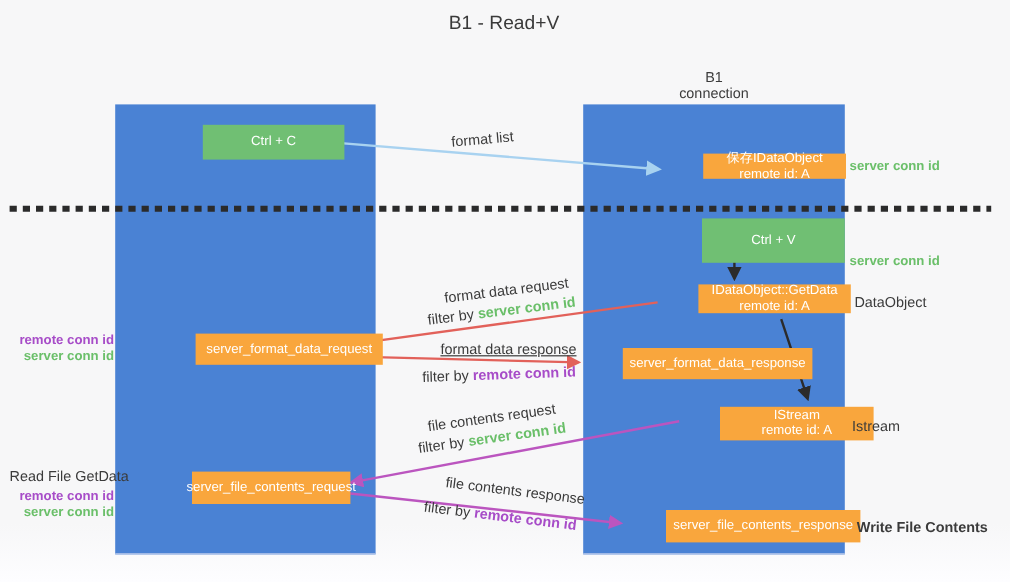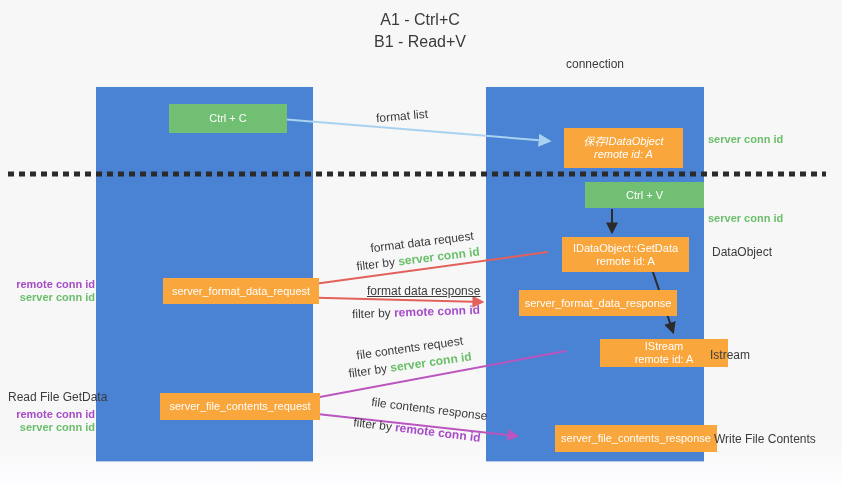--- a/index.html
+++ b/index.html
@@ -20,27 +20,27 @@
   .conn-purple{color:#a74cc8;font-weight:bold;}
   .left-block{position:absolute;width:95px;text-align:right;font-size:11px;line-height:13px;white-space:nowrap;}
   svg.overlay{position:absolute;left:0;top:0;pointer-events:none;}
 </style>
 </head>
 <body>
 
 <div id="canvas">
 
   <div id="title">
-    <div>A1 - Ctrl+C</div>
     <div>B1 - Read+V</div>
   </div>
 
   <div class="lane-header" style="left:96px;width:217px;">
   </div>
   <div class="lane-header" style="left:486px;width:218px;">
+    <div>B1</div>
     <div>connection</div>
   </div>
 
   <div class="lane" style="left:96px;width:217px;"></div>
   <div class="lane" style="left:486px;width:218px;"></div>
 
   <svg class="overlay" width="842" height="485" viewBox="0 0 842 485">
     <defs>
       <marker id="m-blue" viewBox="0 0 10 10" refX="8" refY="5" markerWidth="6.5" markerHeight="6.5" orient="auto">
         <path d="M0,0 L10,5 L0,10 z" fill="#a8d2f0"></path>
@@ -61,42 +61,42 @@
     <line x1="651" y1="266" x2="673" y2="332" stroke="#2b2b2b" stroke-width="2" marker-end="url(#m-black)"></line>
     <line x1="548" y1="252" x2="292" y2="287" stroke="#e2615a" stroke-width="2" marker-end="url(#m-red)"></line>
     <line x1="288" y1="297" x2="482" y2="302" stroke="#e2615a" stroke-width="2" marker-end="url(#m-red)"></line>
     <line x1="566" y1="351" x2="293" y2="402" stroke="#bb55bf" stroke-width="2" marker-end="url(#m-mag)"></line>
     <line x1="290" y1="411" x2="517" y2="436" stroke="#bb55bf" stroke-width="2" marker-end="url(#m-mag)"></line>
   </svg>
 
   <div class="node green" style="left:137px;top:104px;width:118px;height:29px;">
     <span>Ctrl + C</span>
   </div>
-  <div class="node orange" style="left:532px;top:128px;width:119px;height:40px;font-style:italic;">
+  <div class="node orange" style="left:554px;top:128px;width:119px;height:21px;">
     <span>保存IDataObject</span>
     <span>remote id: A</span>
   </div>
-  <div class="node green" style="left:553px;top:182px;width:119px;height:26px;">
+  <div class="node green" style="left:553px;top:182px;width:119px;height:37px;">
     <span>Ctrl + V</span>
   </div>
-  <div class="node orange" style="left:530px;top:237px;width:127px;height:35px;">
+  <div class="node orange" style="left:550px;top:237px;width:127px;height:24px;">
     <span>IDataObject::GetData</span>
     <span>remote id: A</span>
   </div>
   <div class="node orange" style="left:131px;top:278px;width:156px;height:26px;">
     <span>server_format_data_request</span>
   </div>
   <div class="node orange" style="left:487px;top:290px;width:158px;height:26px;">
     <span>server_format_data_response</span>
   </div>
   <div class="node orange" style="left:568px;top:339px;width:128px;height:28px;">
     <span>IStream</span>
     <span>remote id: A</span>
   </div>
-  <div class="node orange" style="left:128px;top:393px;width:160px;height:27px;">
+  <div class="node orange" style="left:128px;top:393px;width:132px;height:27px;">
     <span>server_file_contents_request</span>
   </div>
   <div class="node orange" style="left:523px;top:425px;width:162px;height:27px;">
     <span>server_file_contents_response</span>
   </div>
 
   <div class="lbl" style="left:376px;top:109px;transform:rotate(-5deg);">format list</div>
 
   <div class="lbl" style="left:370px;top:235px;transform:rotate(-7deg);">format data request</div>
   <div class="lbl" style="left:356px;top:252px;transform:rotate(-7deg);">
@@ -115,21 +115,21 @@
 
   <div class="lbl" style="left:371px;top:402px;transform:rotate(7deg);">file contents response</div>
   <div class="lbl" style="left:353px;top:423px;transform:rotate(7deg);">
     <span>filter by </span><span class="conn-purple">remote conn id</span>
   </div>
 
   <div class="side-green" style="left:708px;top:133px;">server conn id</div>
   <div class="side-green" style="left:708px;top:212px;">server conn id</div>
   <div class="lbl" style="left:712px;top:245px;">DataObject</div>
   <div class="lbl" style="left:710px;top:348px;">Istream</div>
-  <div class="lbl" style="left:714px;top:432px;">Write File Contents</div>
+  <div class="lbl" style="left:714px;top:432px;font-weight:bold;">Write File Contents</div>
 
   <div class="left-block" style="left:0px;top:278px;">
     <div class="conn-purple">remote conn id</div>
     <div class="conn-green">server conn id</div>
   </div>
   <div class="lbl" style="left:8px;top:390px;">Read File GetData</div>
   <div class="left-block" style="left:0px;top:408px;">
     <div class="conn-purple">remote conn id</div>
     <div class="conn-green">server conn id</div>
   </div>

